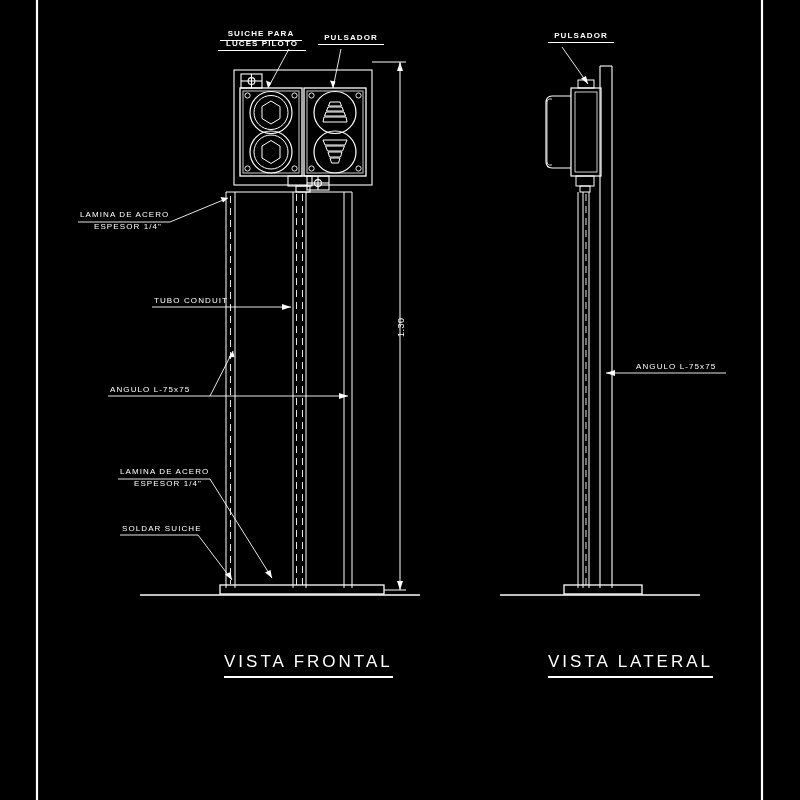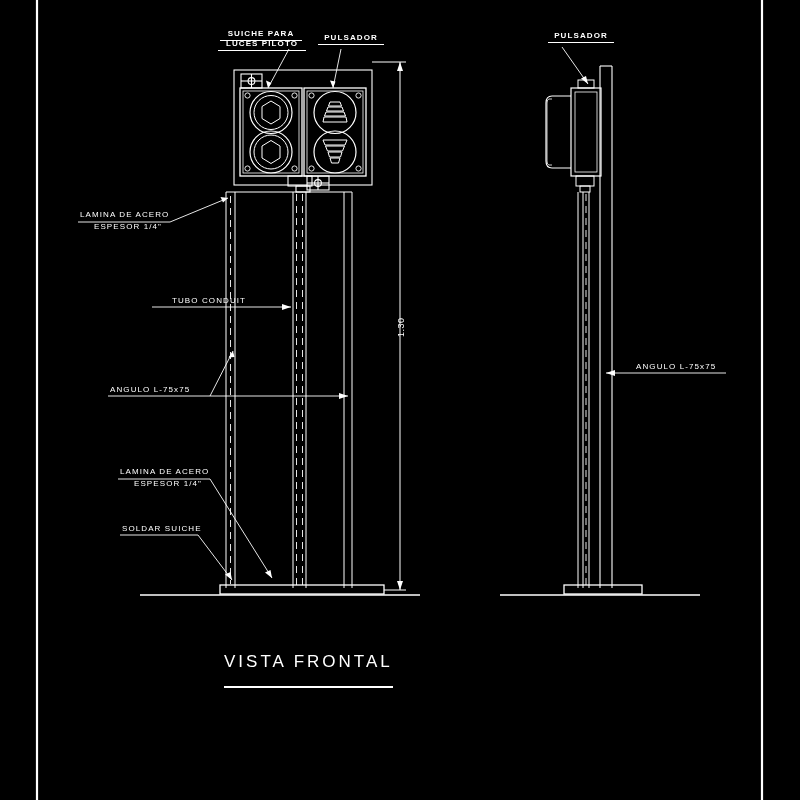--- a/index.html
+++ b/index.html
@@ -37,21 +37,21 @@
     padding-bottom: 1px;
   }
   .viewtitle {
     position: absolute;
     color: #ffffff;
     font-family: "Liberation Sans", sans-serif;
     font-size: 17px;
     letter-spacing: 3px;
     white-space: nowrap;
     border-bottom: 2px solid #ffffff;
-    padding-bottom: 14px;
+    padding-bottom: 4px;
   }
   .dimtext {
     position: absolute;
     color: #ffffff;
     font-family: "Liberation Sans", sans-serif;
     font-size: 9px;
     letter-spacing: 0.5px;
     white-space: nowrap;
     transform: rotate(-90deg);
     transform-origin: left top;
@@ -245,29 +245,30 @@
   <div class="lbl center under" style="left:220px; top:29px; width:82px;">SUICHE PARA</div>
   <div class="lbl center under" style="left:218px; top:39px; width:88px;">LUCES PILOTO</div>
 
   <div class="lbl center under" style="left:318px; top:33px; width:66px;">PULSADOR</div>
 
   <div class="lbl center under" style="left:548px; top:31px; width:66px;">PULSADOR</div>
 
   <div class="lbl" style="left:80px; top:210px;">LAMINA DE ACERO</div>
   <div class="lbl" style="left:94px; top:222px;">ESPESOR 1/4"</div>
 
-  <div class="lbl" style="left:154px; top:296px;margin-left:18px;">TUBO CONDUIT</div>
+  <div class="lbl" style="left:154px; top:296px;">TUBO CONDUIT</div>
 
   <div class="lbl" style="left:110px; top:385px;">ANGULO L-75x75</div>
 
   <div class="lbl" style="left:120px; top:467px;">LAMINA DE ACERO</div>
   <div class="lbl" style="left:134px; top:479px;">ESPESOR 1/4"</div>
 
   <div class="lbl" style="left:122px; top:524px;">SOLDAR SUICHE</div>
 
   <div class="lbl" style="left:636px; top:362px;">ANGULO L-75x75</div>
 
   <div class="dimtext" style="left:396px; top:337px;">1.30</div>
 
   <div class="viewtitle" style="left:224px; top:652px;">VISTA FRONTAL</div>
 
+  <div class="viewtitle" style="left:548px; top:652px;">VISTA LATERAL</div>
 
 </div>
 
 </body></html>

